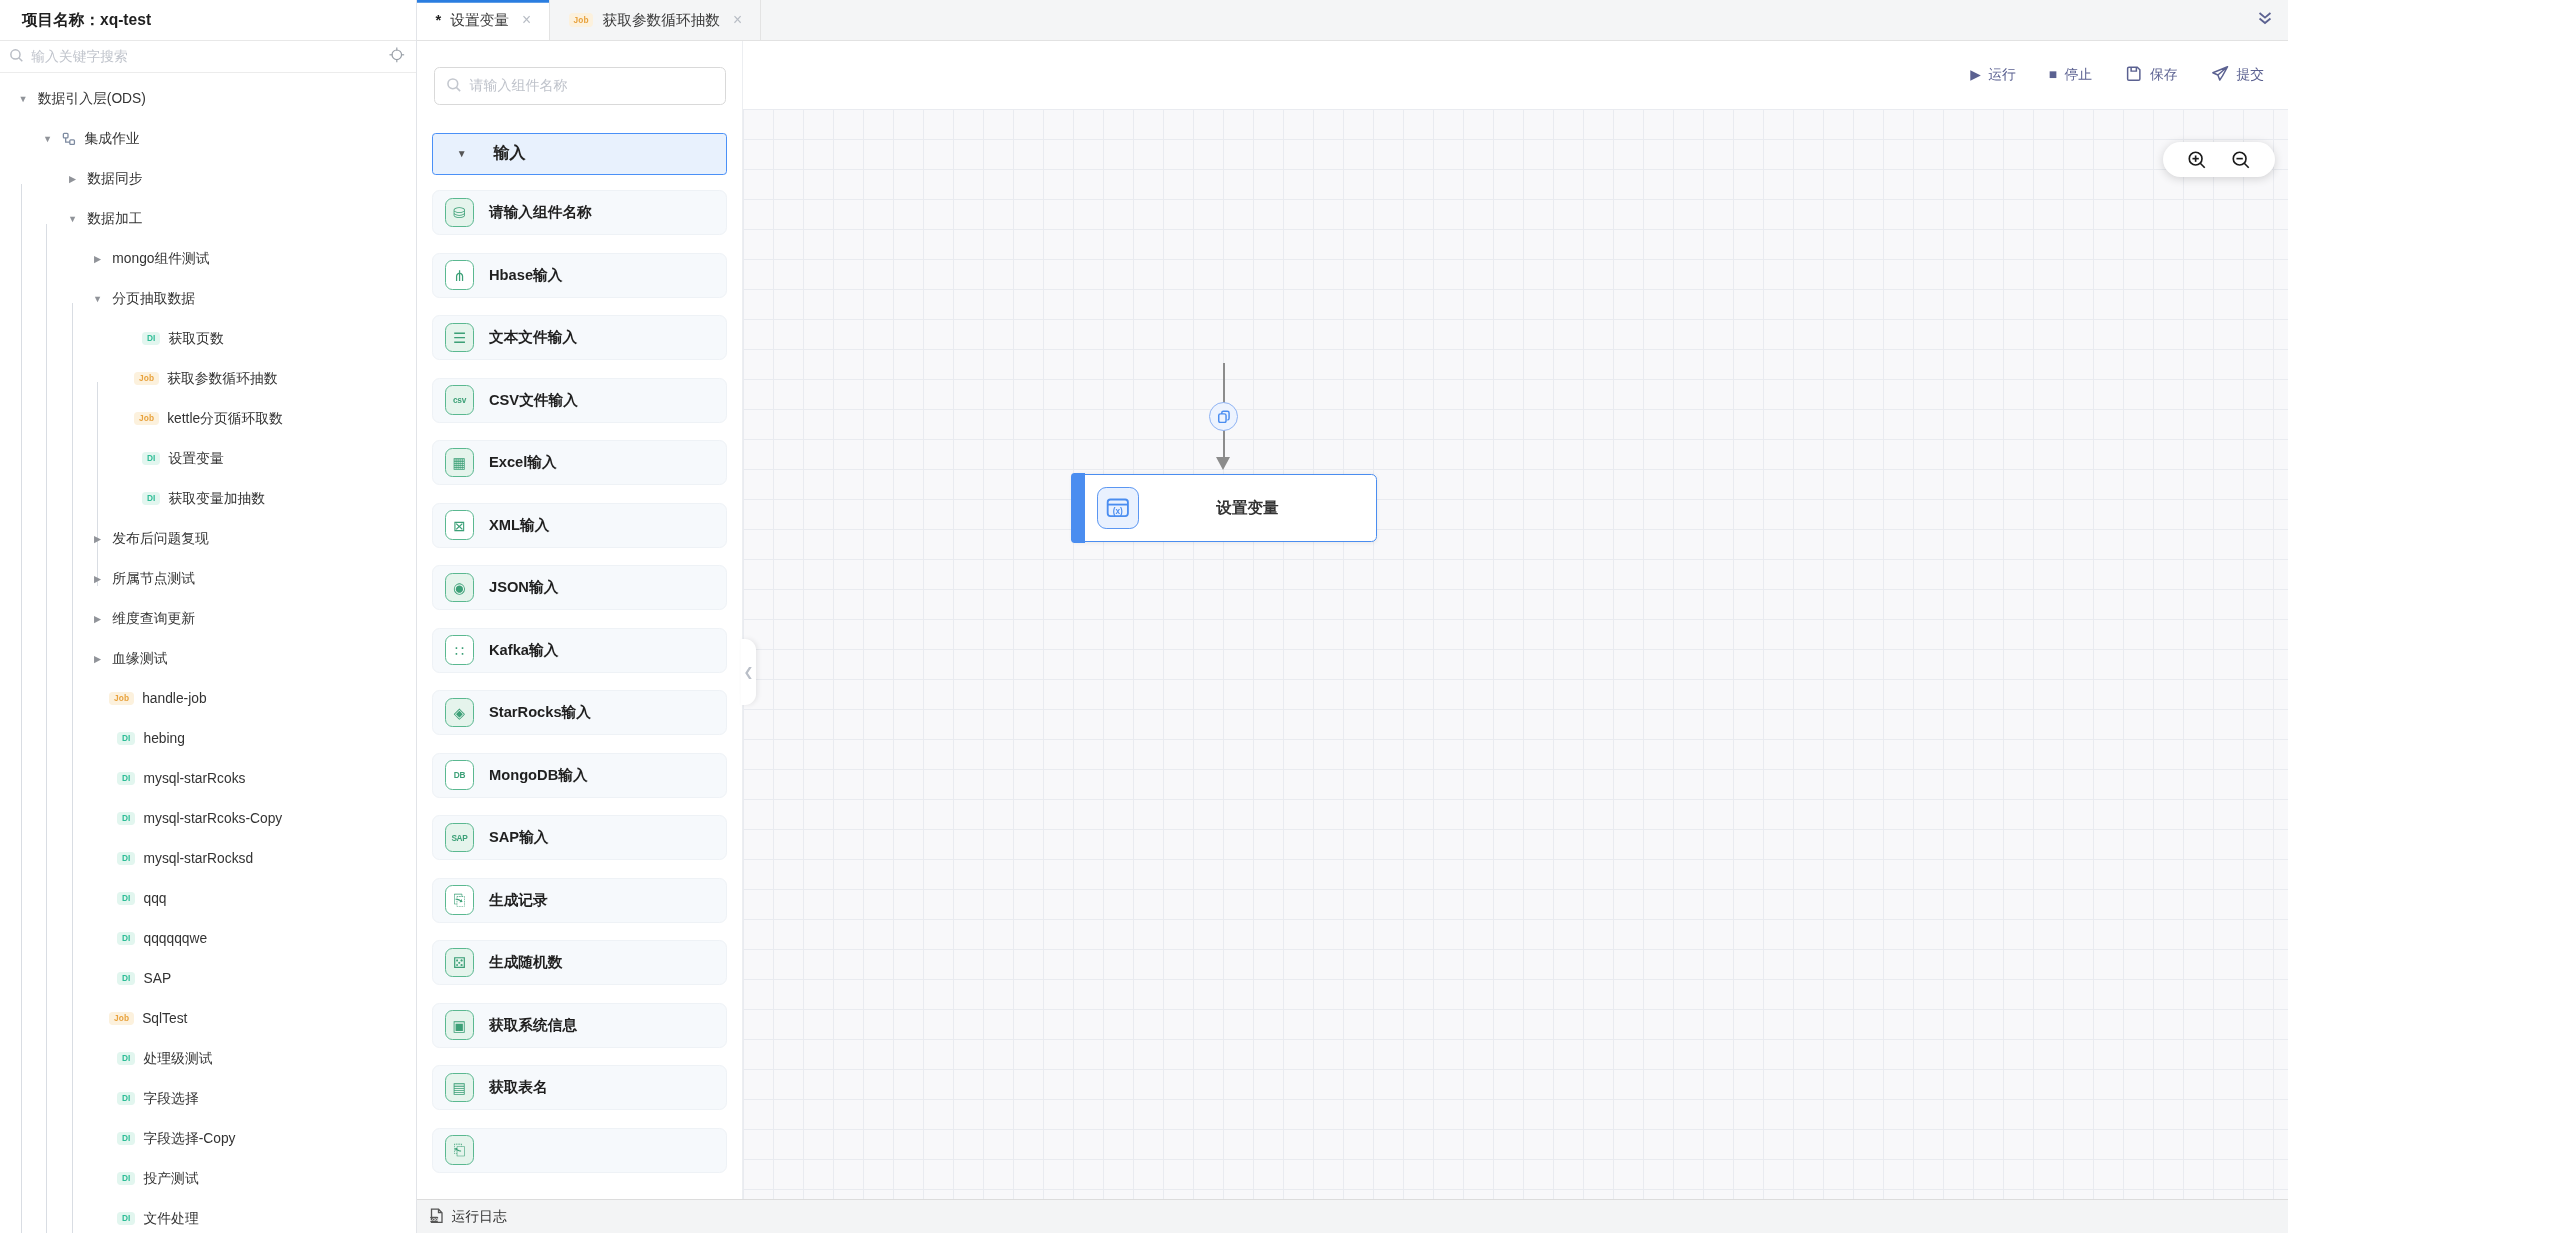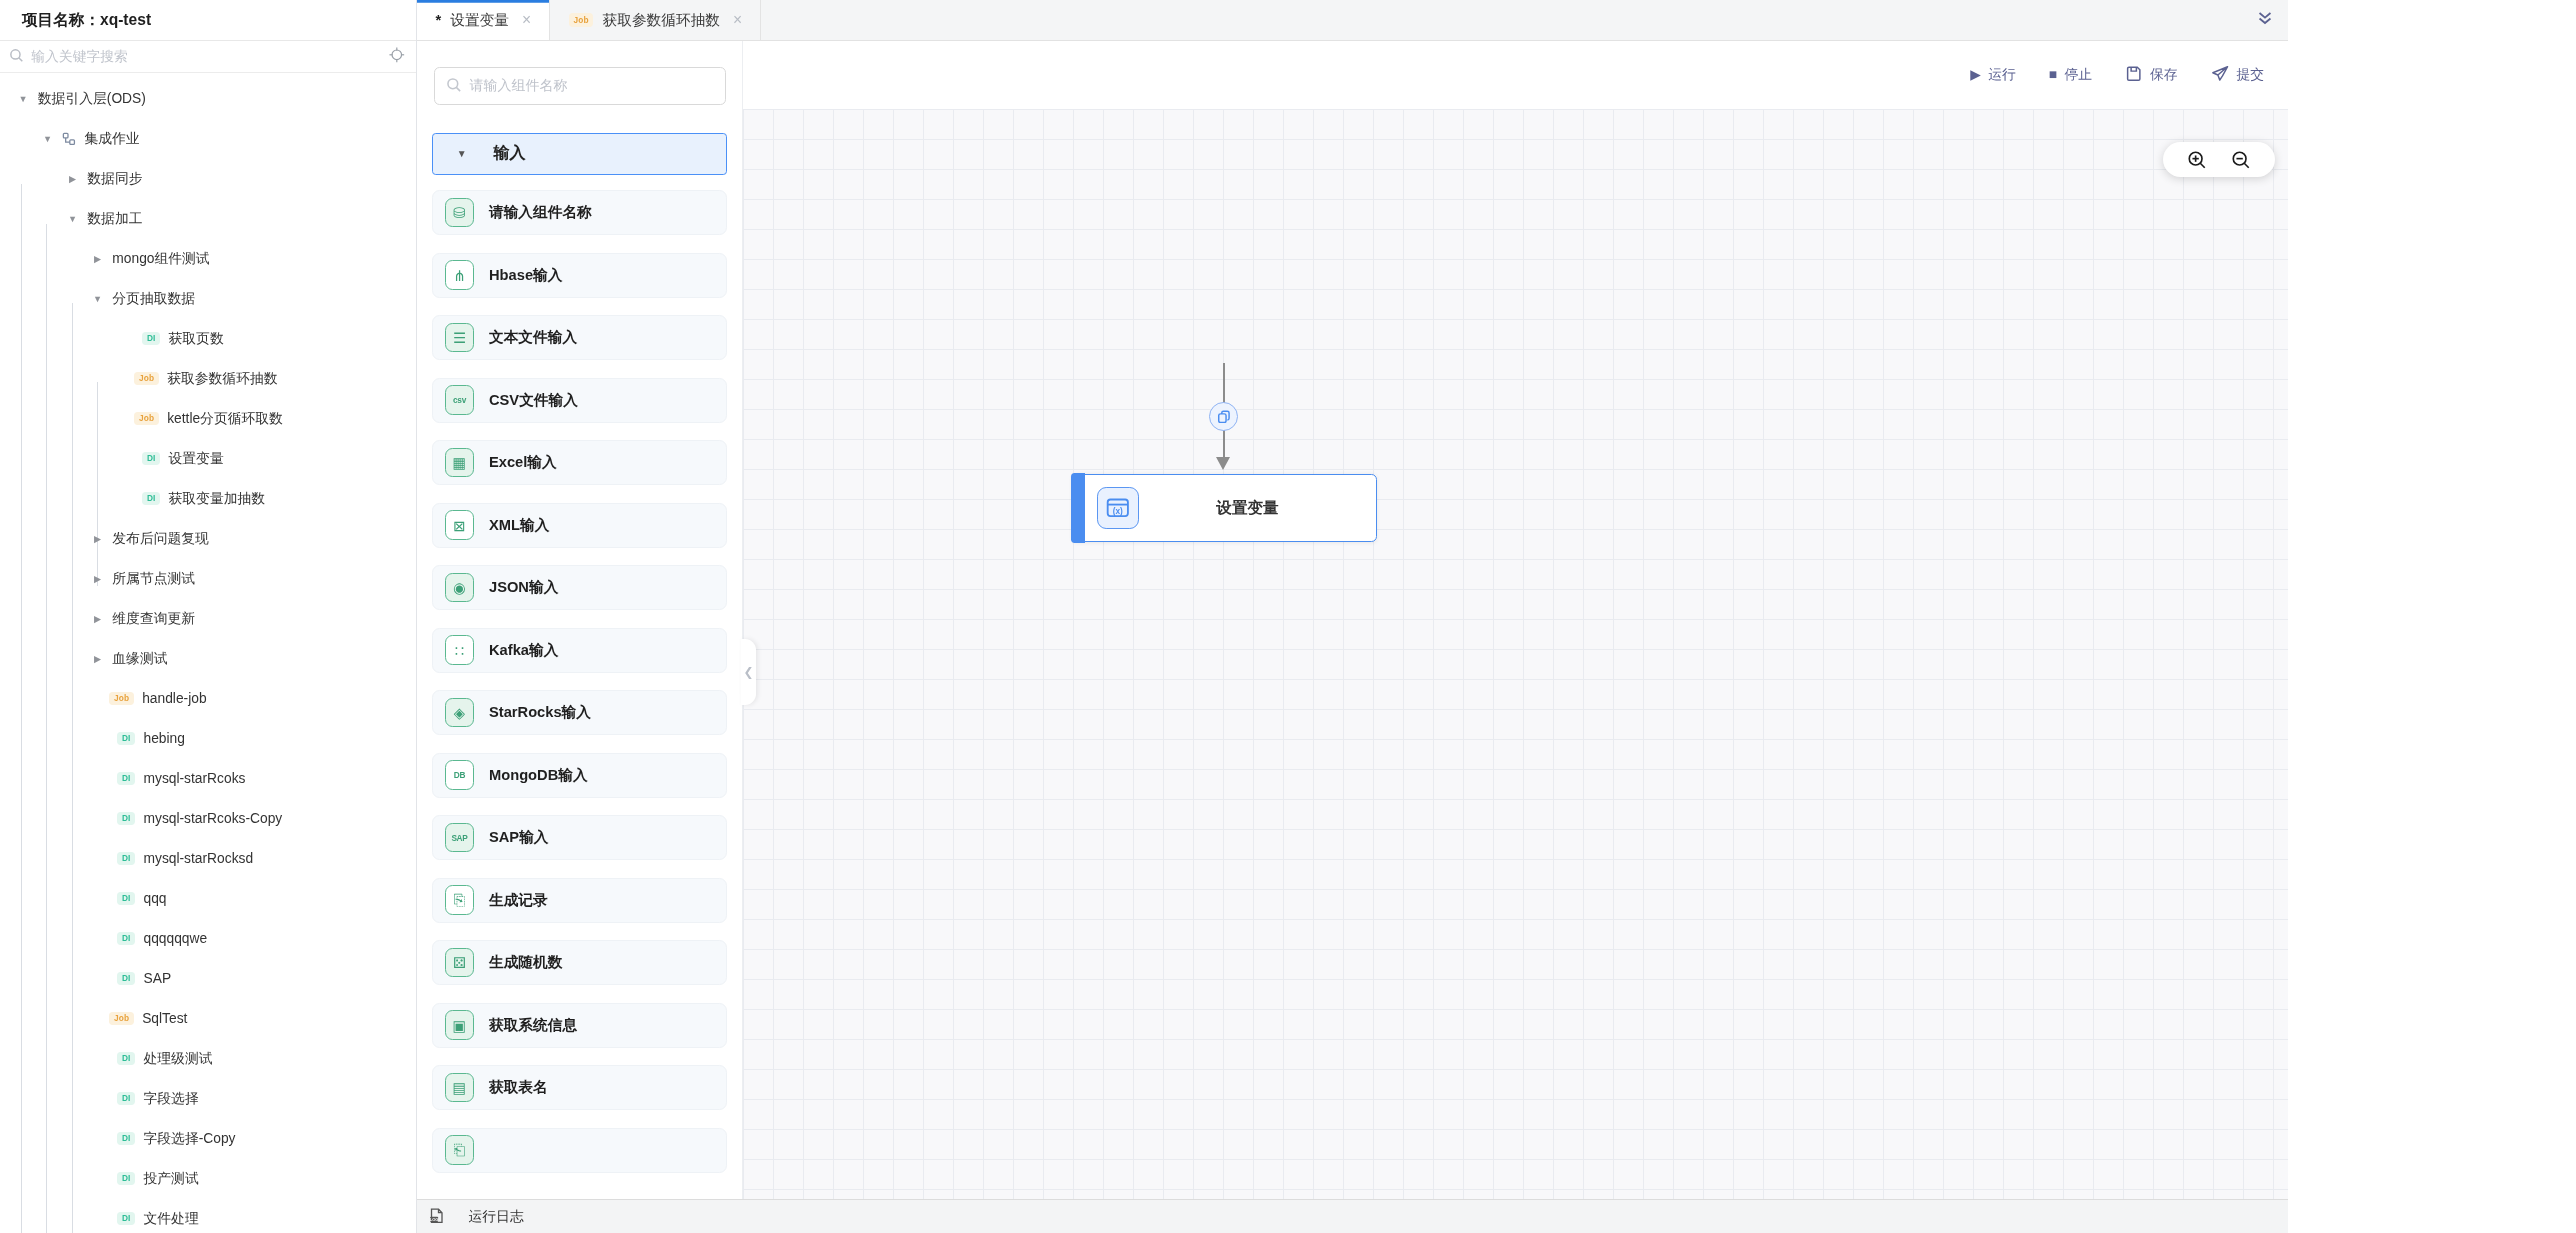--- a/index.html
+++ b/index.html
@@ -72,21 +72,21 @@
   .nicon{width:42px;height:42px;border-radius:9.2px;margin-left:12px;display:flex;align-items:center;justify-content:center;flex:none;box-sizing:border-box;}
   .node.green .nicon{border:1.8px solid #4cc092;background:#fff;}
   .node.blue .nicon{border:1.8px solid #5a96f2;background:#e9f1fe;}
   .nlabel{flex:1;text-align:center;font-size:15.6px;font-weight:bold;color:#333;margin-right:20px;white-space:nowrap;}
 
   .edge-line{position:absolute;width:1.8px;background:#8c8c8c;}
   .edge-head{position:absolute;width:0;height:0;border-left:7.4px solid transparent;border-right:7.4px solid transparent;border-top:13.8px solid #8c8c8c;}
   .edge-dot{position:absolute;width:29px;height:29px;border-radius:50%;background:#edf3fe;border:1.8px solid #8fb3f3;box-sizing:border-box;display:flex;align-items:center;justify-content:center;cursor:pointer;}
 
   
-  .bottombar{height:34px;background:#f3f4f5;border-top:0.9px solid #dcdcdc;display:flex;align-items:center;gap:23px;padding-left:11px;font-size:13.8px;color:#333;flex:none;cursor:pointer;}
+  .bottombar{height:34px;background:#f3f4f5;border-top:0.9px solid #dcdcdc;display:flex;align-items:center;gap:6px;padding-left:11px;font-size:13.8px;color:#333;flex:none;cursor:pointer;}
 </style>
 </head>
 <body>
 
 <div class="app">
 
   <div class="sidebar">
     <div class="sb-header">项目名称：xq-test</div>
     <div class="sb-search">
       <span>

